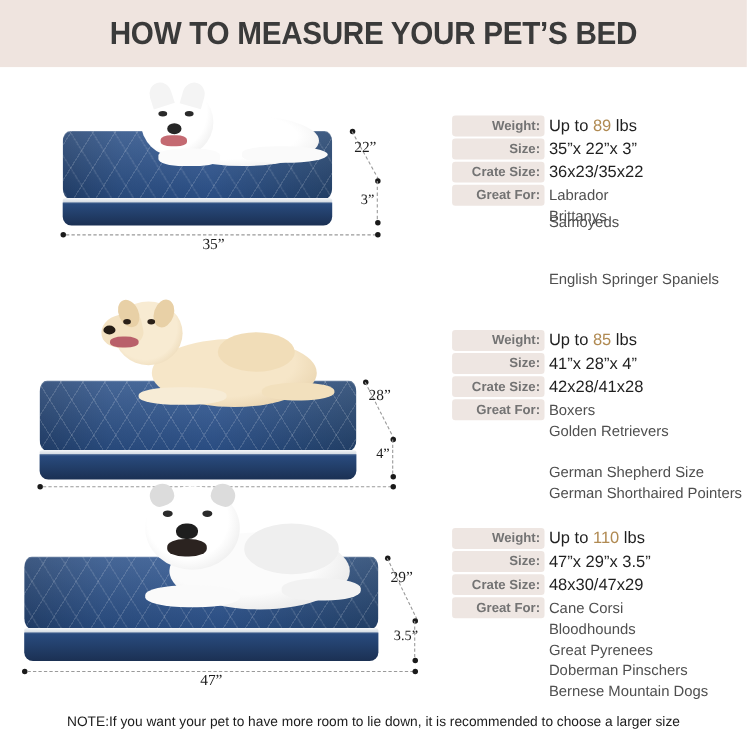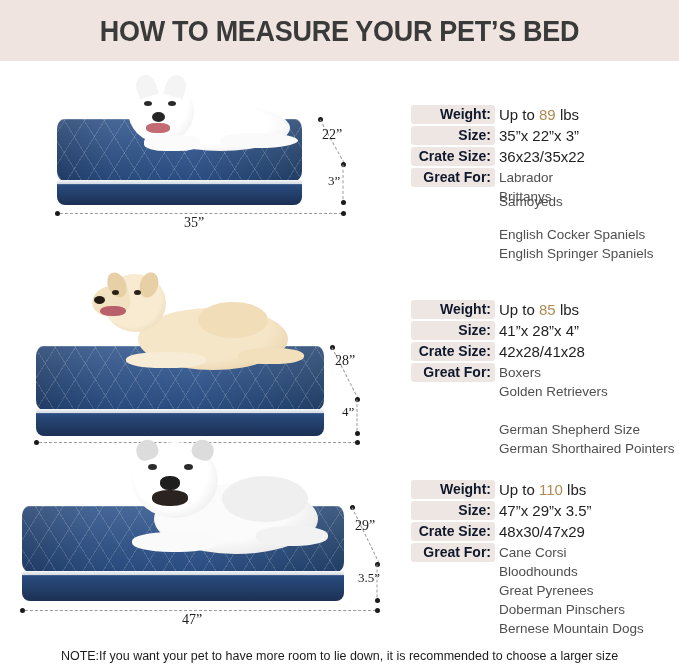--- a/index.html
+++ b/index.html
@@ -151,23 +151,23 @@
     left: 4px;
     top: 0;
     width: 84px;
     height: 19px;
     line-height: 19px;
     text-align: right;
     padding-right: 4px;
     box-sizing: border-box;
     background: #eee6e2;
     border-radius: 3px;
-    font-size: 14px;
+    font-size: 12px;
     font-weight: bold;
-    color: #0f172a;
+    color: #737373;
   }
   .spec-value {
     position: absolute;
     left: 92px;
     top: 0;
     height: 19px;
     line-height: 19px;
     font-size: 15px;
     color: #1f1f1f;
     white-space: nowrap;
@@ -255,21 +255,20 @@
     </div>
     <div class="spec-row">
       <div class="spec-label">Crate Size:</div>
       <div class="spec-value">36x23/35x22</div>
     </div>
     <div class="spec-row" style="height:98px;">
       <div class="spec-label">Great For:</div>
       <div class="breed" style="top:0px;">Labrador</div>
       <div class="breed" style="top:19px;">Brittanys</div>
       <div class="breed" style="top:24px;">Samoyeds</div>
-      <div class="breed" style="top:57px;">English Cocker Spaniels</div>
       <div class="breed" style="top:76px;">English Springer Spaniels</div>
     </div>
   </div>
 </div>
 
 <div class="row row-2">
 
   <div class="illus">
 
     <div class="bed" style="left:36px; top:88px; width:288px; height:64px;">

